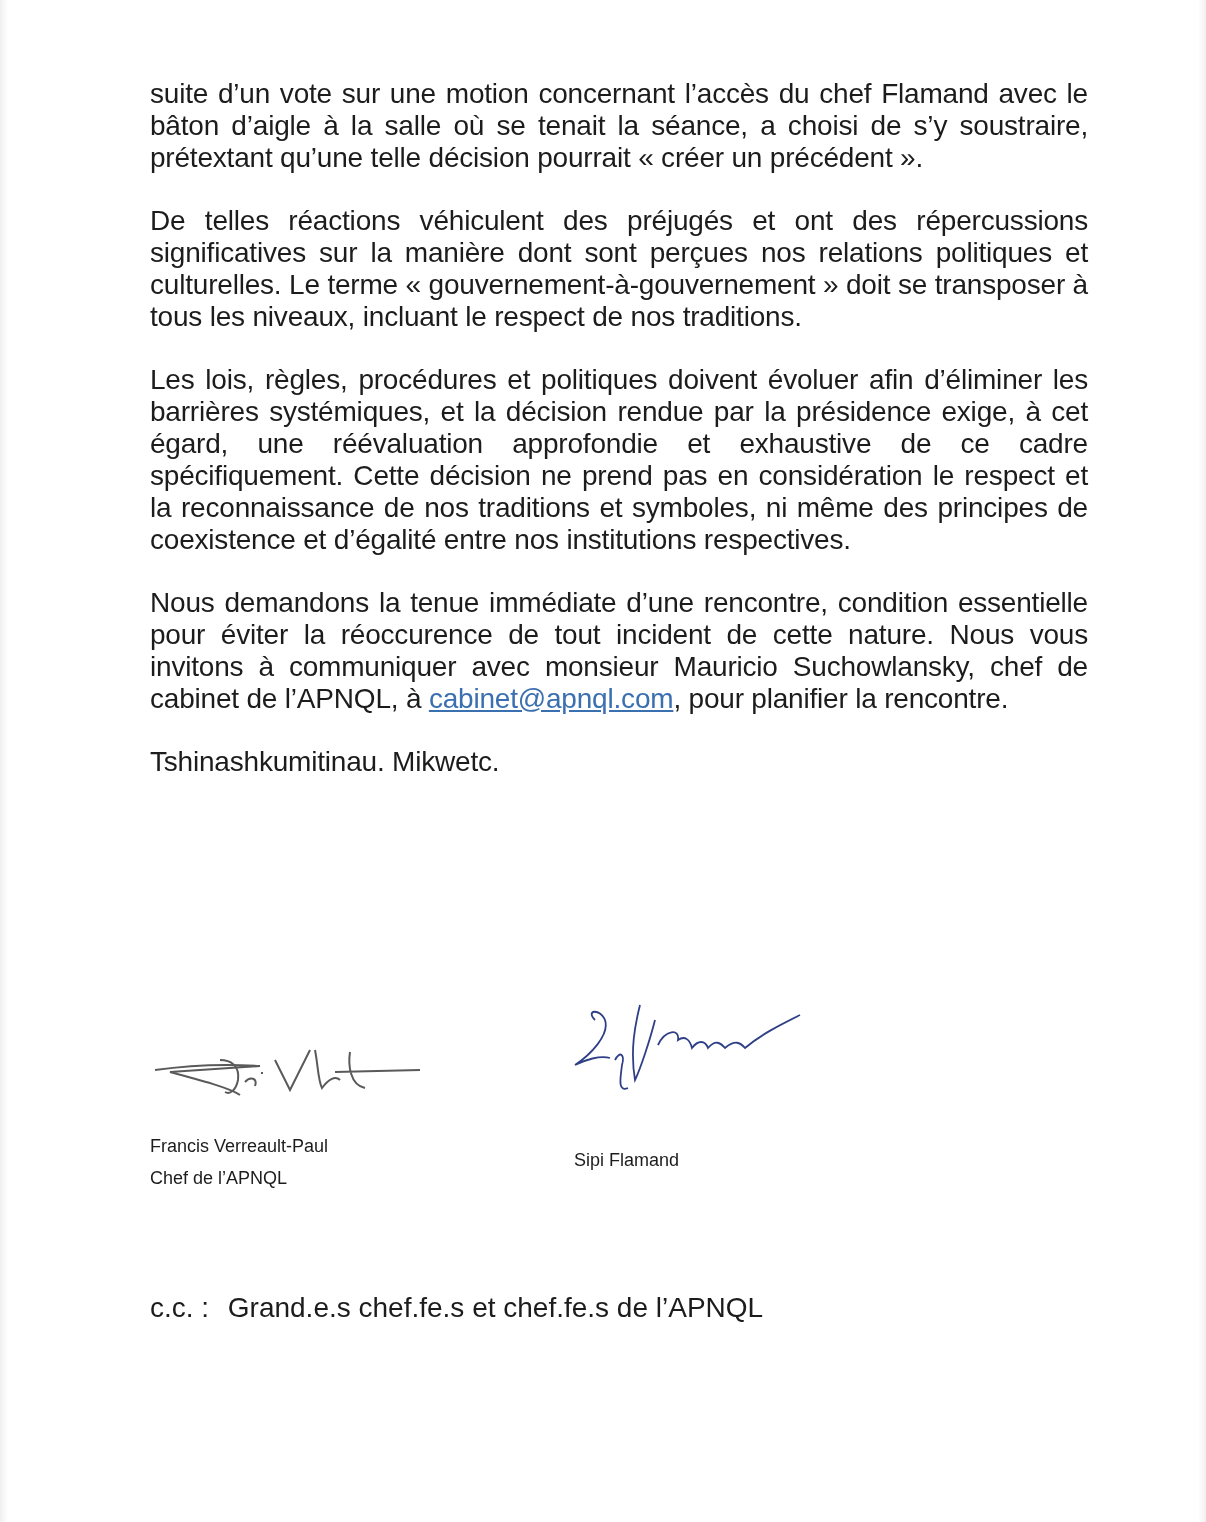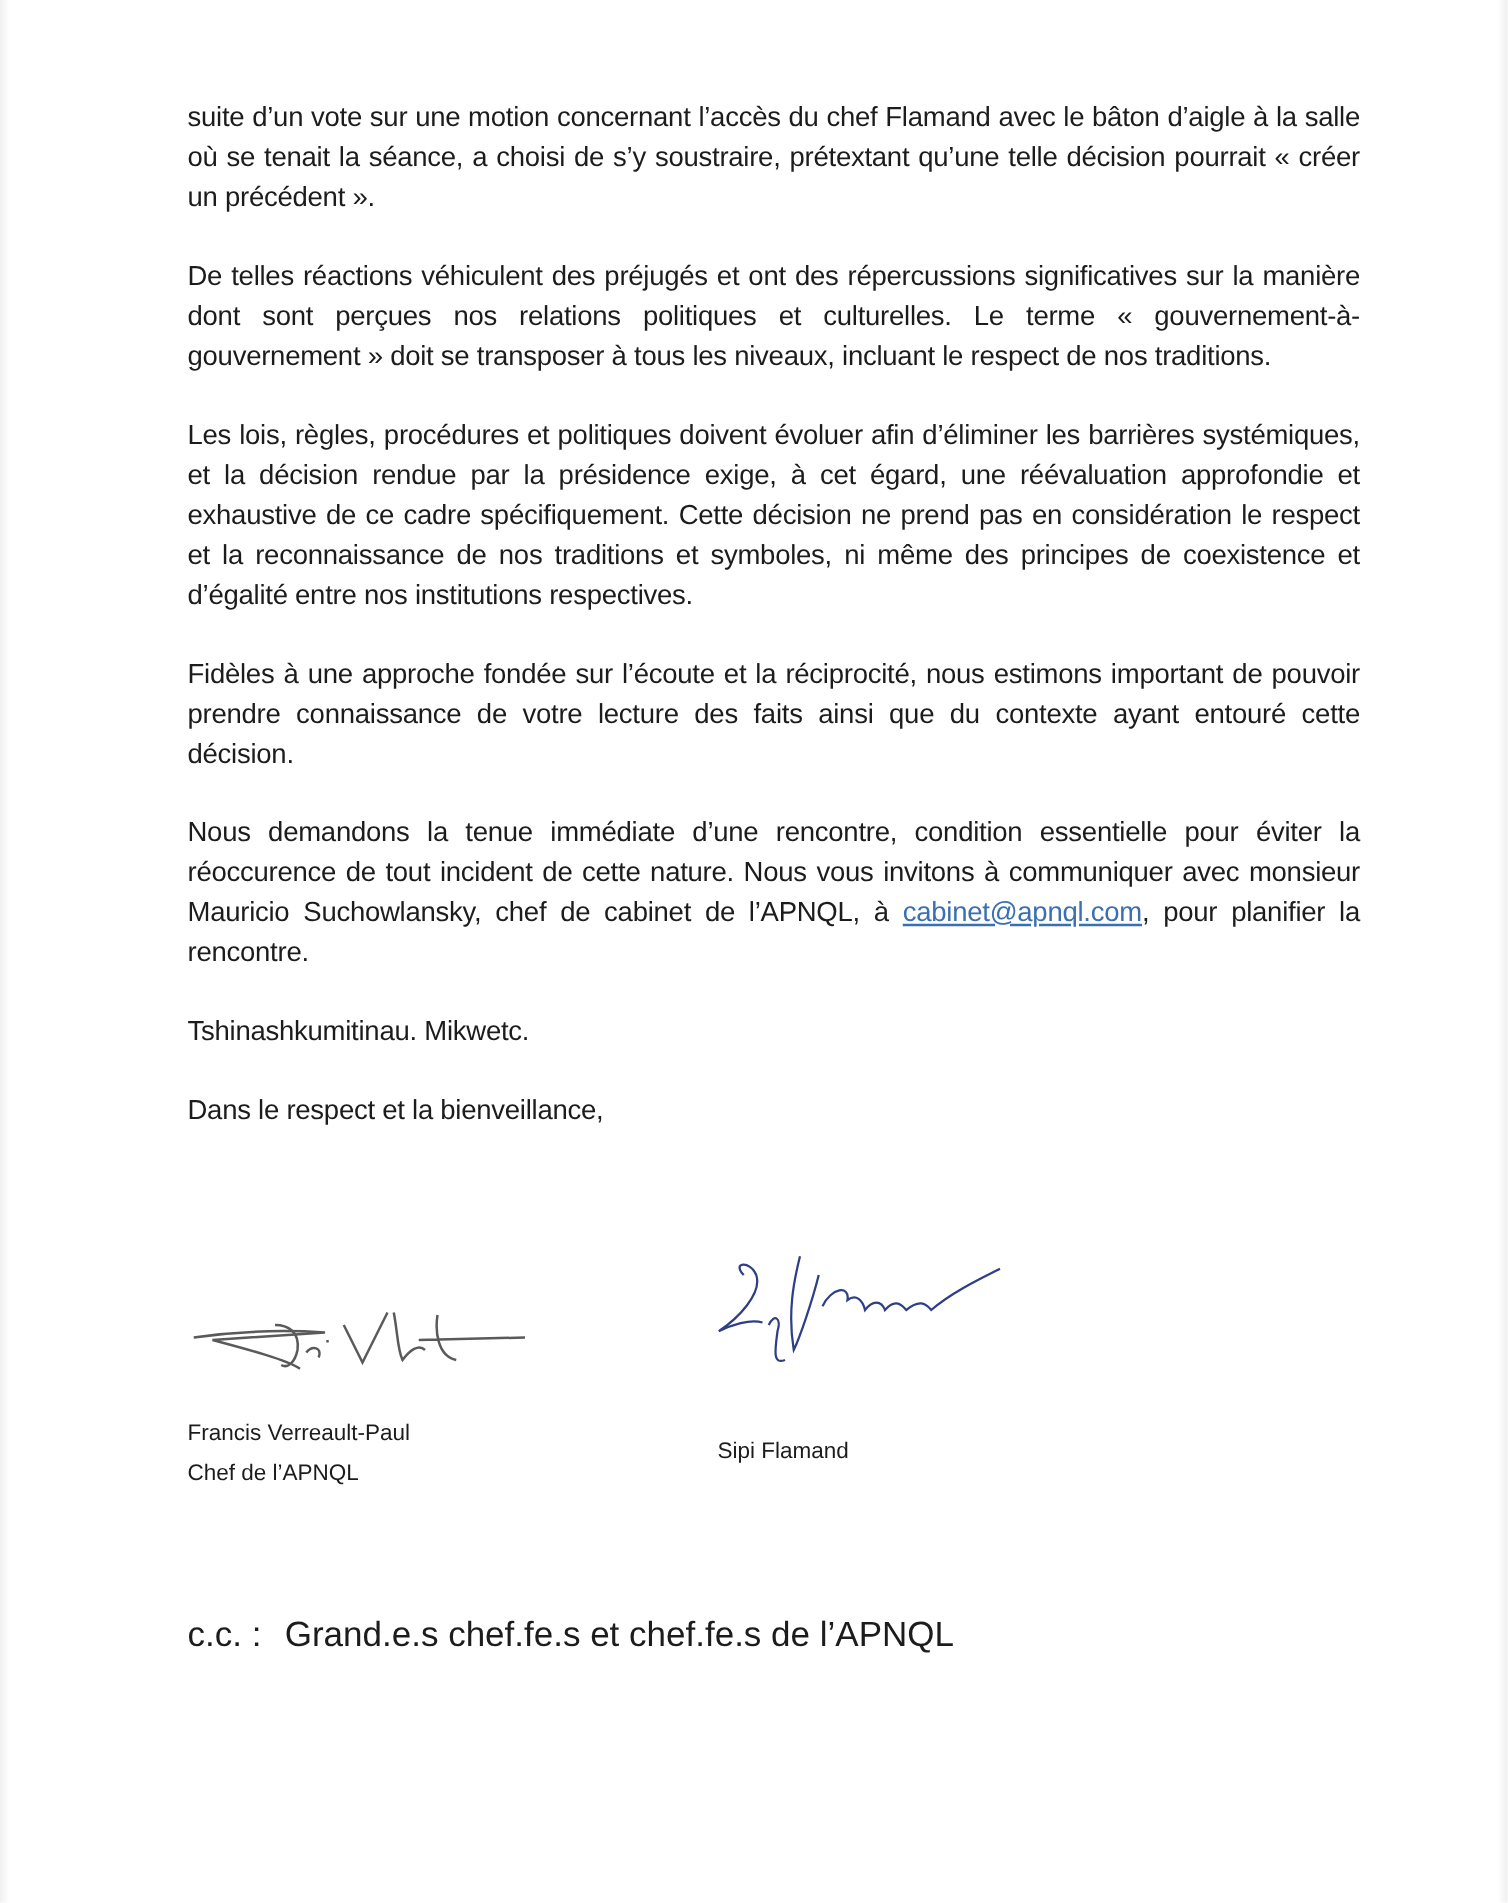--- a/index.html
+++ b/index.html
@@ -12,21 +12,21 @@
     position: absolute; top: 0; bottom: 0; width: 8px;
     background: linear-gradient(to right, #f0f0f0, #ffffff);
   }
   .page-edge.left { left: 0; }
   .page-edge.right { right: 0; background: linear-gradient(to left, #f0f0f0, #ffffff); }
   .content {
     position: absolute; left: 150px; top: 78px; width: 938px;
   }
   p {
     margin: 0 0 31px 0;
-    font-size: 22px; line-height: 32px;
+    font-size: 28px; line-height: 32px;
     text-align: justify;
     letter-spacing: -0.2px;
   }
   p.last-just { text-align-last: left; }
   .email-link { color: #3a6fb0; text-decoration: underline; }
   .single { text-align: left; }
   .sig-block {
     position: absolute; top: 1000px; left: 150px; width: 938px; height: 200px;
   }
   .sig {
@@ -47,26 +47,24 @@
 </head>
 <body>
 
 <div class="page-edge left"></div>
 <div class="page-edge right"></div>
 
 <div class="content">
   <p class="last-just">suite d’un vote sur une motion concernant l’accès du chef Flamand avec le bâton d’aigle à la salle où se tenait la séance, a choisi de s’y soustraire, prétextant qu’une telle décision pourrait « créer un précédent ».</p>
   <p class="last-just">De telles réactions véhiculent des préjugés et ont des répercussions significatives sur la manière dont sont perçues nos relations politiques et culturelles. Le terme « gouvernement-à-gouvernement » doit se transposer à tous les niveaux, incluant le respect de nos traditions.</p>
   <p class="last-just">Les lois, règles, procédures et politiques doivent évoluer afin d’éliminer les barrières systémiques, et la décision rendue par la présidence exige, à cet égard, une réévaluation approfondie et exhaustive de ce cadre spécifiquement. Cette décision ne prend pas en considération le respect et la reconnaissance de nos traditions et symboles, ni même des principes de coexistence et d’égalité entre nos institutions respectives.</p>
-  <p class="last-just">Fidèles à une approche fondée sur l’écoute et la réciprocité, nous estimons important de pouvoir prendre connaissance de votre lecture des faits ainsi que du contexte ayant entouré cette décision.</p>
   <p class="last-just">
     <span>Nous demandons la tenue immédiate d’une rencontre, condition essentielle pour éviter la réoccurence de tout incident de cette nature. Nous vous invitons à communiquer avec monsieur Mauricio Suchowlansky, chef de cabinet de l’APNQL, à </span><a class="email-link">cabinet@apnql.com</a><span>, pour planifier la rencontre.</span>
   </p>
   <p class="single">Tshinashkumitinau. Mikwetc.</p>
-  <p class="single">Dans le respect et la bienveillance,</p>
 </div>
 
 <div class="sig-block">
   <svg class="sig sig-left" viewBox="0 0 280 80">
     <path d="M5 50 C 40 45, 80 44, 110 46 L 20 52 C 50 60, 80 68, 90 75" fill="none" stroke="#5a5a5a" stroke-width="2"></path>
     <path d="M70 40 C 80 40, 90 45, 88 60 C 86 70, 80 75, 75 72" fill="none" stroke="#5a5a5a" stroke-width="2"></path>
     <path d="M95 62 C 100 56, 108 58, 105 66 M112 52 L 112 54" fill="none" stroke="#5a5a5a" stroke-width="2"></path>
     <path d="M125 40 L 140 70 L 160 30" fill="none" stroke="#5a5a5a" stroke-width="2"></path>
     <path d="M165 30 C 168 45, 168 60, 172 68 C 178 60, 185 55, 190 60" fill="none" stroke="#5a5a5a" stroke-width="2"></path>
     <path d="M200 32 C 198 45, 200 65, 215 68 M185 52 L 270 50" fill="none" stroke="#5a5a5a" stroke-width="2"></path>

